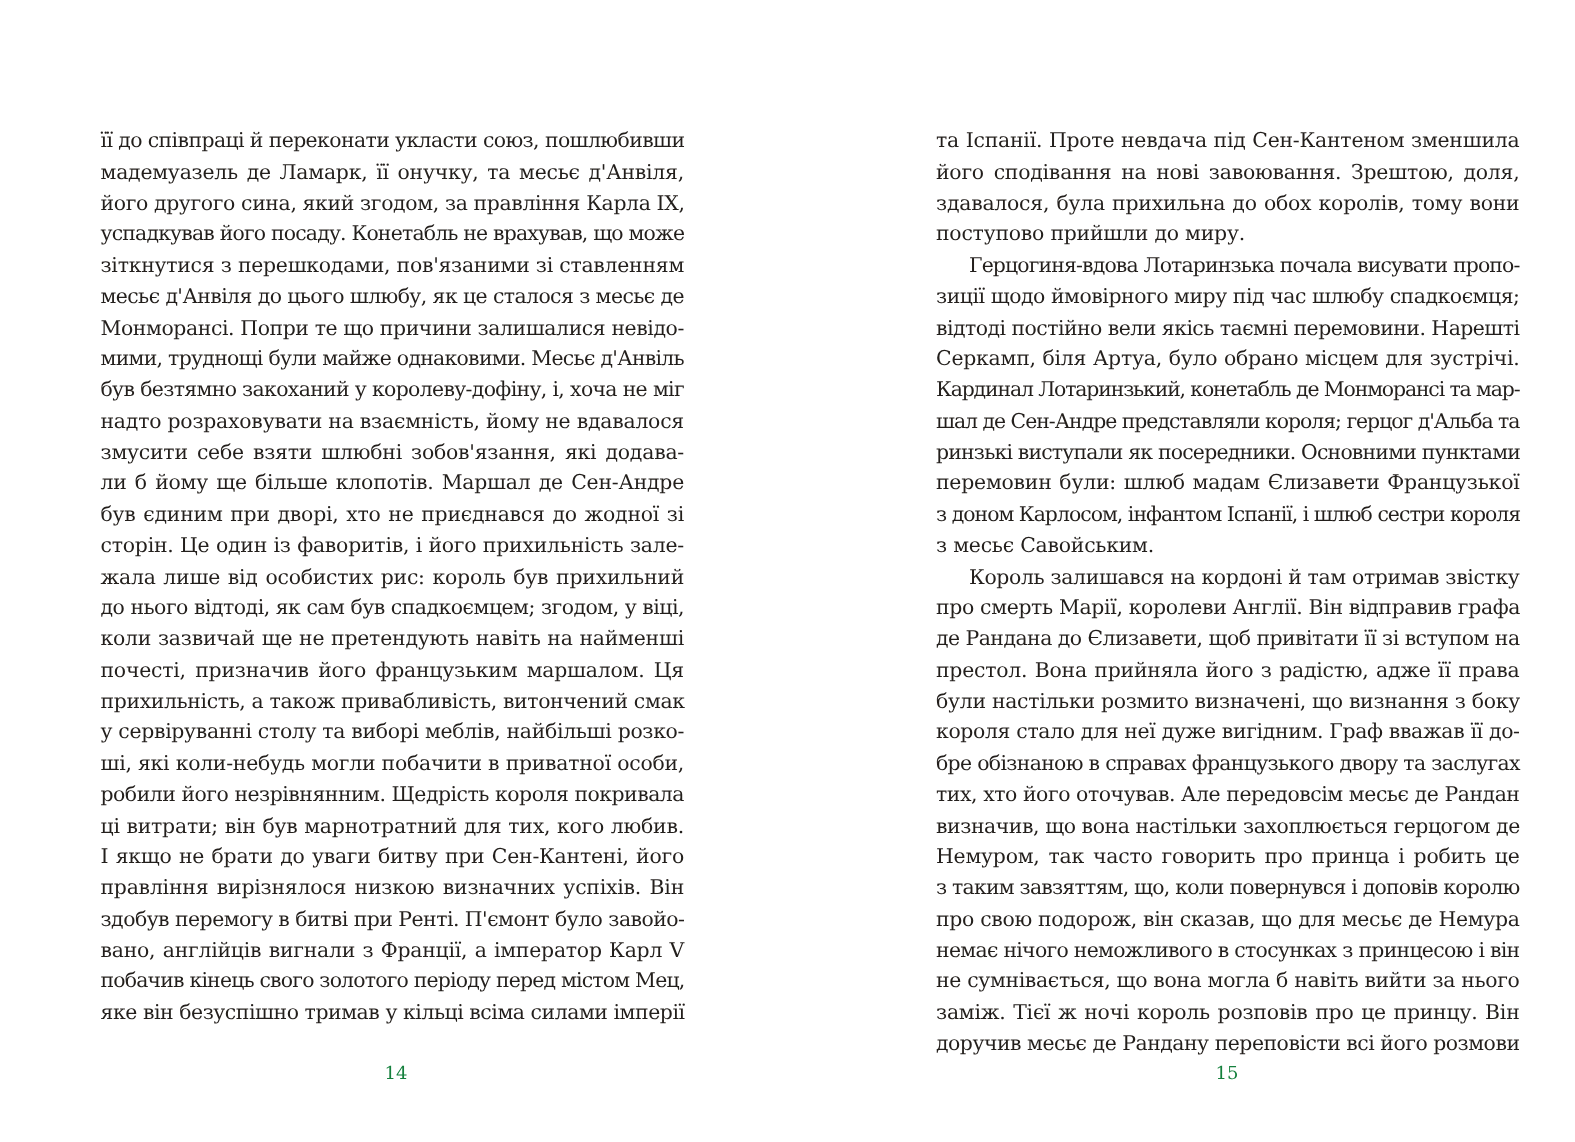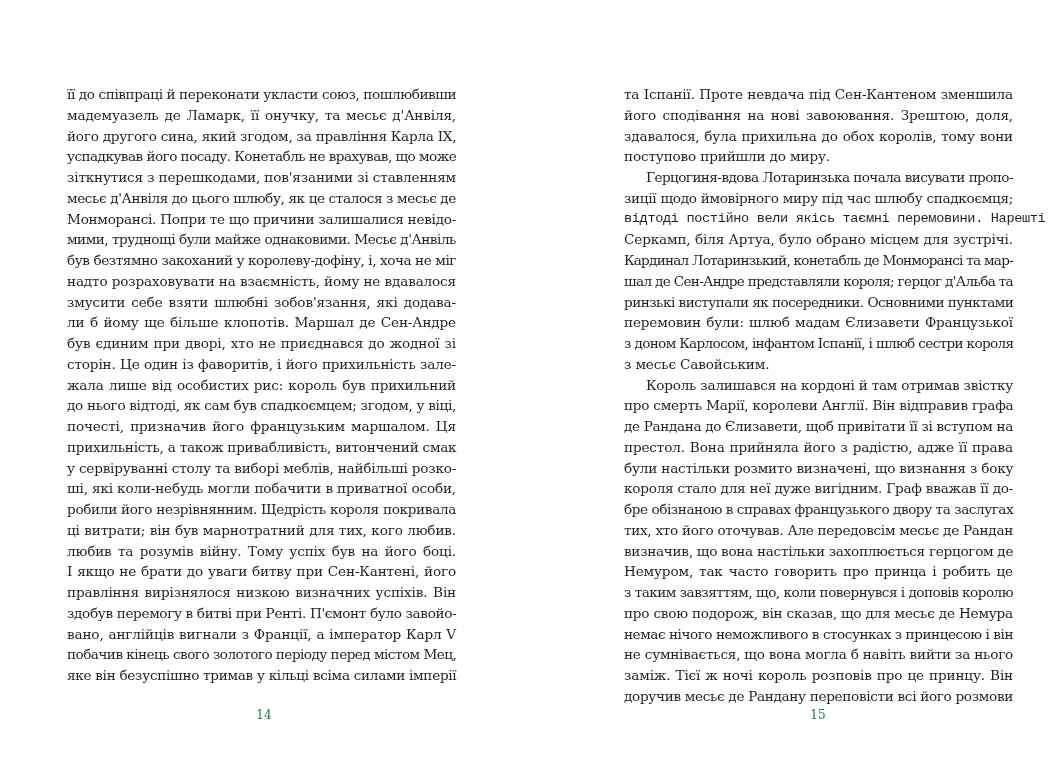--- a/index.html
+++ b/index.html
@@ -74,46 +74,46 @@
       <span class="line" style="letter-spacing: -0.27px;">Монморансі. Попри те що причини залишалися невідо-</span>
       <span class="line" style="letter-spacing: -0.476923px;">мими, труднощі були майже однаковими. Месьє д'Анвіль</span>
       <span class="line" style="letter-spacing: -0.435714px;">був безтямно закоханий у королеву-дофіну, і, хоча не міг</span>
       <span class="line">надто розраховувати на взаємність, йому не вдавалося</span>
       <span class="line">змусити себе взяти шлюбні зобов'язання, які додава-</span>
       <span class="line">ли б йому ще більше клопотів. Маршал де Сен-Андре</span>
       <span class="line">був єдиним при дворі, хто не приєднався до жодної зі</span>
       <span class="line">сторін. Це один із фаворитів, і його прихильність зале-</span>
       <span class="line">жала лише від особистих рис: король був прихильний</span>
       <span class="line" style="letter-spacing: -0.325439px;">до нього відтоді, як сам був спадкоємцем; згодом, у віці,</span>
+      <span class="line">коли зазвичай ще не претендують навіть на найменші</span>
       <span class="line">почесті, призначив його французьким маршалом. Ця</span>
       <span class="line" style="letter-spacing: -0.246154px;">прихильність, а також привабливість, витончений смак</span>
       <span class="line" style="letter-spacing: -0.204545px;">у сервіруванні столу та виборі меблів, найбільші розко-</span>
       <span class="line" style="letter-spacing: -0.168868px;">ші, які коли-небудь могли побачити в приватної особи,</span>
       <span class="line" style="letter-spacing: -0.326471px;">робили його незрівнянним. Щедрість короля покривала</span>
       <span class="line">ці витрати; він був марнотратний для тих, кого любив.</span>
-      <span class="line">любив та розумів війну. Тому успіх був на його боці.</span>
       <span class="line">І якщо не брати до уваги битву при Сен-Кантені, його</span>
       <span class="line">правління вирізнялося низкою визначних успіхів. Він</span>
       <span class="line" style="letter-spacing: -0.35px;">здобув перемогу в битві при Ренті. П'ємонт було завойо-</span>
       <span class="line">вано, англійців вигнали з Франції, а імператор Карл V</span>
       <span class="line" style="letter-spacing: -0.531818px;">побачив кінець свого золотого періоду перед містом Мец,</span>
       <span class="line" style="letter-spacing: -0.295455px;">яке він безуспішно тримав у кільці всіма силами імперії</span>
     </div>
   <div class="page-number">14</div>
 </div>
 
 <div class="page right">
   <div class="text-block" id="right-text">
       <span class="line">та Іспанії. Проте невдача під Сен-Кантеном зменшила</span>
       <span class="line">його сподівання на нові завоювання. Зрештою, доля,</span>
       <span class="line">здавалося, була прихильна до обох королів, тому вони</span>
       <span class="line last">поступово прийшли до миру.</span>
       <span class="line indent" style="letter-spacing: -0.57px;">Герцогиня-вдова Лотаринзька почала висувати пропо-</span>
       <span class="line" style="letter-spacing: -0.303846px;">зиції щодо ймовірного миру під час шлюбу спадкоємця;</span>
-      <span class="line" style="letter-spacing: -0.353704px; font-family: Liberation Mono, monospace;">відтоді постійно вели якісь таємні перемовини. Нарешті</span>
+      <span class="line" style="letter-spacing: -0.353704px;">відтоді постійно вели якісь таємні перемовини. Нарешті</span>
       <span class="line">Серкамп, біля Артуа, було обрано місцем для зустрічі.</span>
       <span class="line" style="letter-spacing: -0.761111px;">Кардинал Лотаринзький, конетабль де Монморансі та мар-</span>
       <span class="line" style="letter-spacing: -0.677273px;">шал де Сен-Андре представляли короля; герцог д'Альба та</span>
       <span class="line" style="letter-spacing: -0.534615px;">ринзькі виступали як посередники. Основними пунктами</span>
       <span class="line">перемовин були: шлюб мадам Єлизавети Французької</span>
       <span class="line" style="letter-spacing: -0.65px;">з доном Карлосом, інфантом Іспанії, і шлюб сестри короля</span>
       <span class="line last">з месьє Савойським.</span>
       <span class="line indent" style="letter-spacing: -0.231633px;">Король залишався на кордоні й там отримав звістку</span>
       <span class="line" style="letter-spacing: -0.224074px;">про смерть Марії, королеви Англії. Він відправив графа</span>
       <span class="line" style="letter-spacing: -0.35px;">де Рандана до Єлизавети, щоб привітати її зі вступом на</span>

